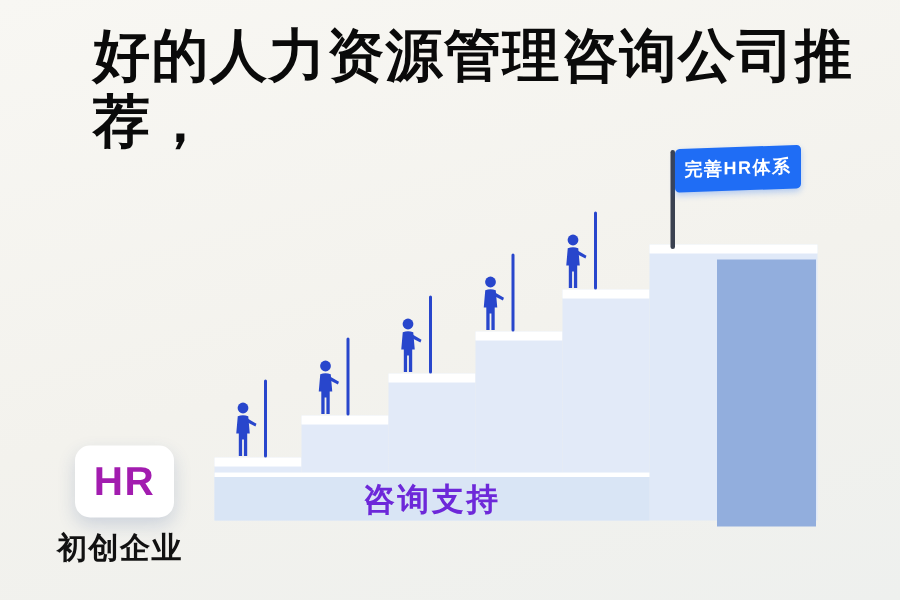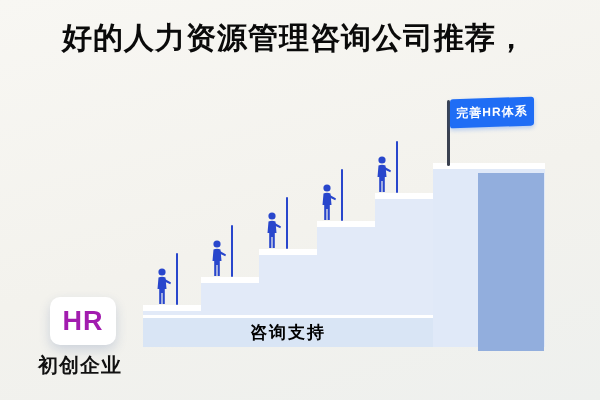--- a/index.html
+++ b/index.html
@@ -9,21 +9,21 @@
   .canvas {
     position: relative;
     width: 600px; height: 400px;
     background: linear-gradient(165deg, #f8f7f3 0%, #f3f2ed 55%, #eef0ee 100%);
     overflow: hidden;
   }
 
   
   .title {
     position: absolute; left: 62px; top: 16px;
-    font-size: 30px; font-weight: 900; color: #0a0a0a;
+    font-size: 38px; font-weight: 900; color: #0a0a0a;
     line-height: 44px; letter-spacing: 1px;
   }
 
   
   .step {
     position: absolute;
     background: #e2eaf8;
     border-top: 6px solid #ffffff;
   }
   .step-1 { left:143px; top:305px; width:58px; height:42px; }
@@ -40,21 +40,21 @@
   }
 
   .base-strip {
     position: absolute; left: 143px; top: 315px;
     width: 290px; height: 32px;
     background: #d9e5f5;
     border-top: 3px solid #ffffff;
     display: flex; align-items: center; justify-content: center;
   }
   .support-label {
-    color: #000000; font-weight: 800; font-size: 17px; letter-spacing: 2px;
+    color: #6d28d9; font-weight: 800; font-size: 21px; letter-spacing: 2px;
   }
 
   
   .flag-pole {
     position: absolute; left: 447px; top: 100px;
     width: 3px; height: 66px; background: #3a4150;
     border-radius: 2px;
   }
   .flag-banner {
     position: absolute; left: 450px; top: 98px;

